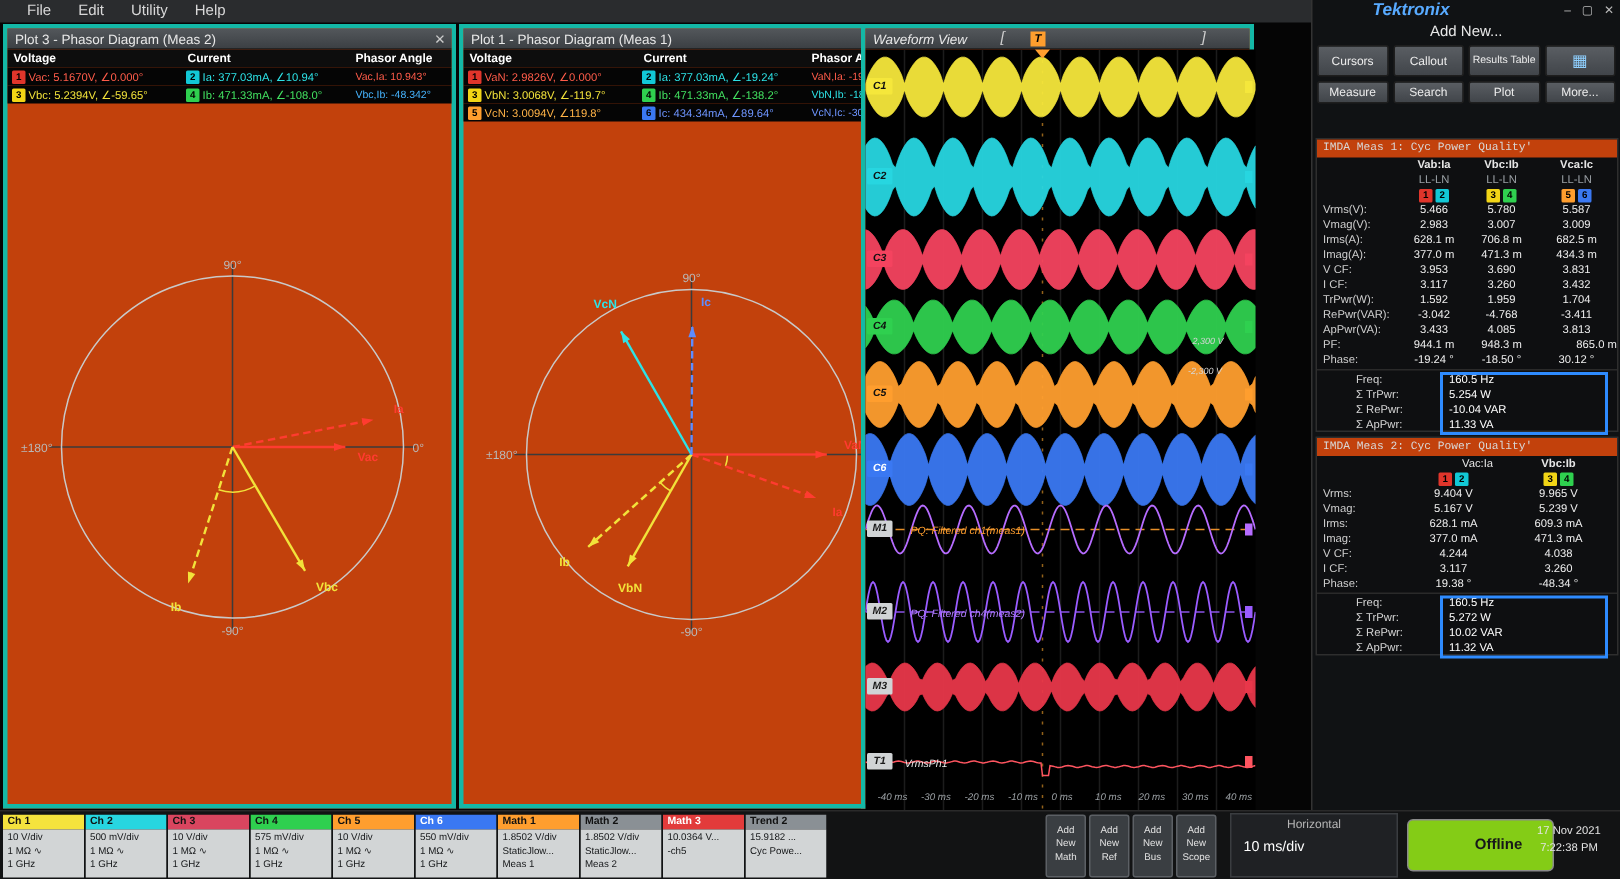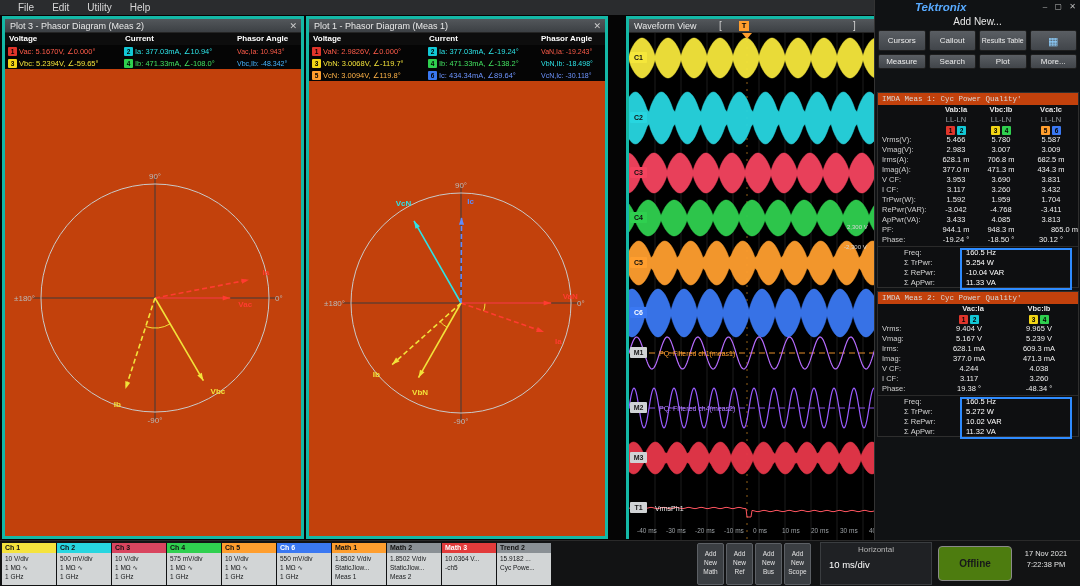--- a/index.html
+++ b/index.html
@@ -63,22 +63,22 @@
   .chhead{height:10px;font-size:7px;font-weight:bold;line-height:10px;padding-left:3px;}
   .chbody{height:32px;background:#d2d5d6;color:#16181a;padding:1px 0 0 3px;}
   .chline{font-size:6.5px;line-height:9px;white-space:nowrap;overflow:hidden;}
   #addbtns{position:absolute;left:697px;top:2px;width:120px;height:42px;}
   .addbtn{position:absolute;top:0;width:27px;height:42px;background:#3a3e42;border:1px solid #5c6065;border-radius:2px;
           box-sizing:border-box;color:#e2e2e2;text-align:center;padding-top:5px;}
   .addline{font-size:6.5px;line-height:9px;}
   .horiz{position:absolute;left:820px;top:1px;width:112px;height:43px;background:#1f2124;border:1px solid #3a3d40;box-sizing:border-box;}
   .htitle{font-size:8px;color:#b5b5b5;text-align:center;margin-top:2px;}
   .hval{font-size:9.5px;color:#ffffff;margin:5px 0 0 8px;}
-  .offline{position:absolute;left:938px;top:5px;width:72px;height:33px;background:#4d7c0f;border:1px solid #8a8a8a;
-           border-radius:4px;color:#17181a;font-size:10px;font-weight:bold;display:flex;align-items:center;justify-content:center;}
+  .offline{position:absolute;left:938px;top:5px;width:72px;height:33px;background:#84cc16;border:1px solid #8a8a8a;
+           border-radius:4px;color:#17181a;font-size:10px;font-weight:bold;display:flex;align-items:center;justify-content:center;padding-left:24px;}
   .datetime{position:absolute;left:1014px;top:7px;width:64px;text-align:center;font-size:7.5px;color:#e3e3e3;line-height:11px;}
 </style>
 </head>
 <body>
 
 <div class="screen">
 
   <div class="menubar">
     <span class="menu-item">File</span>
     <span class="menu-item">Edit</span>
@@ -213,21 +213,21 @@
         <text x="67.42682963342634" y="296.2525223642923" fill="#f2e23a" font-size="8" font-weight="bold" text-anchor="middle">Ib</text>
         <line x1="152" y1="222" x2="104.98626328679327" y2="139.9093881112994" stroke="#2de2e6" stroke-width="1.6"></line>
         <polygon points="104.98626328679327,139.9093881112994 106.49798380932911,147.7652585953224 110.99707733646693,145.18860343748622" fill="#2de2e6"></polygon>
         <text x="94.52560179343504" y="124.62843721750329" fill="#2de2e6" font-size="8" font-weight="bold" text-anchor="middle">VcN</text>
         <line x1="152" y1="222" x2="152.53909375224498" y2="136.20169361854346" stroke="#5e8cff" stroke-width="1.6" stroke-dasharray="5,3"></line>
         <polygon points="152.53909375224498,136.20169361854346 149.89924773380645,143.75359490225568 155.08383384681306,143.78617104623072" fill="#5e8cff"></polygon>
         <text x="161.62077462379725" y="123.20195022741366" fill="#5e8cff" font-size="8" font-weight="bold" text-anchor="middle">Ic</text>
       </svg>
   </div>
 
-  <div class="panel" style="left:626px;top:16px;width:262px;height:523px;">
+  <div class="panel" style="left:574px;top:16px;width:262px;height:523px;font-style:italic;">
     <div class="ptitle">
       <span>Waveform View</span>
       <span class="wbr" style="left:90px;">[</span>
       <span class="tflag">T</span>
       <span class="wbr" style="left:224px;">]</span>
     </div>
     <div class="wfarea" id="wfarea">
       <svg id="wfsvg" width="260" height="508" style="position:absolute;left:0;top:0;">
           <line x1="26" y1="0" x2="26" y2="508" stroke="#1c1c1c" stroke-width="1"></line>
           <line x1="52" y1="0" x2="52" y2="508" stroke="#1c1c1c" stroke-width="1"></line>
@@ -423,21 +423,21 @@
               <span class="slabel">Σ ApPwr:</span>
               <span class="sval">11.33 VA</span>
             </div>
           </div>
         </div>
     </div>
     <div class="meas" id="meas2">
       <div class="mtitle">IMDA Meas 2: Cyc Power Quality'</div>
       <div id="meas2-body">
           <div class="mrow">
-            <span class="mcol" style="left: 62px; width: 66px; font-weight: bold;">Vac:Ia</span>
+            <span class="mcol" style="left: 74px; width: 66px; font-weight: normal;">Vac:Ia</span>
             <span class="mcol" style="left: 124px; width: 74px; font-weight: bold;">Vbc:Ib</span>
           </div>
           <div class="mrow">
             <span class="mcol chips" style="left: 58px; width: 66px;">
               <span class="chip" style="background: rgb(224, 53, 43);">1</span>
               <span class="chip" style="background: rgb(18, 200, 214);">2</span>
             </span>
             <span class="mcol chips" style="left: 124px; width: 74px;">
               <span class="chip" style="background: rgb(242, 213, 22);">3</span>
               <span class="chip" style="background: rgb(47, 208, 79);">4</span>

